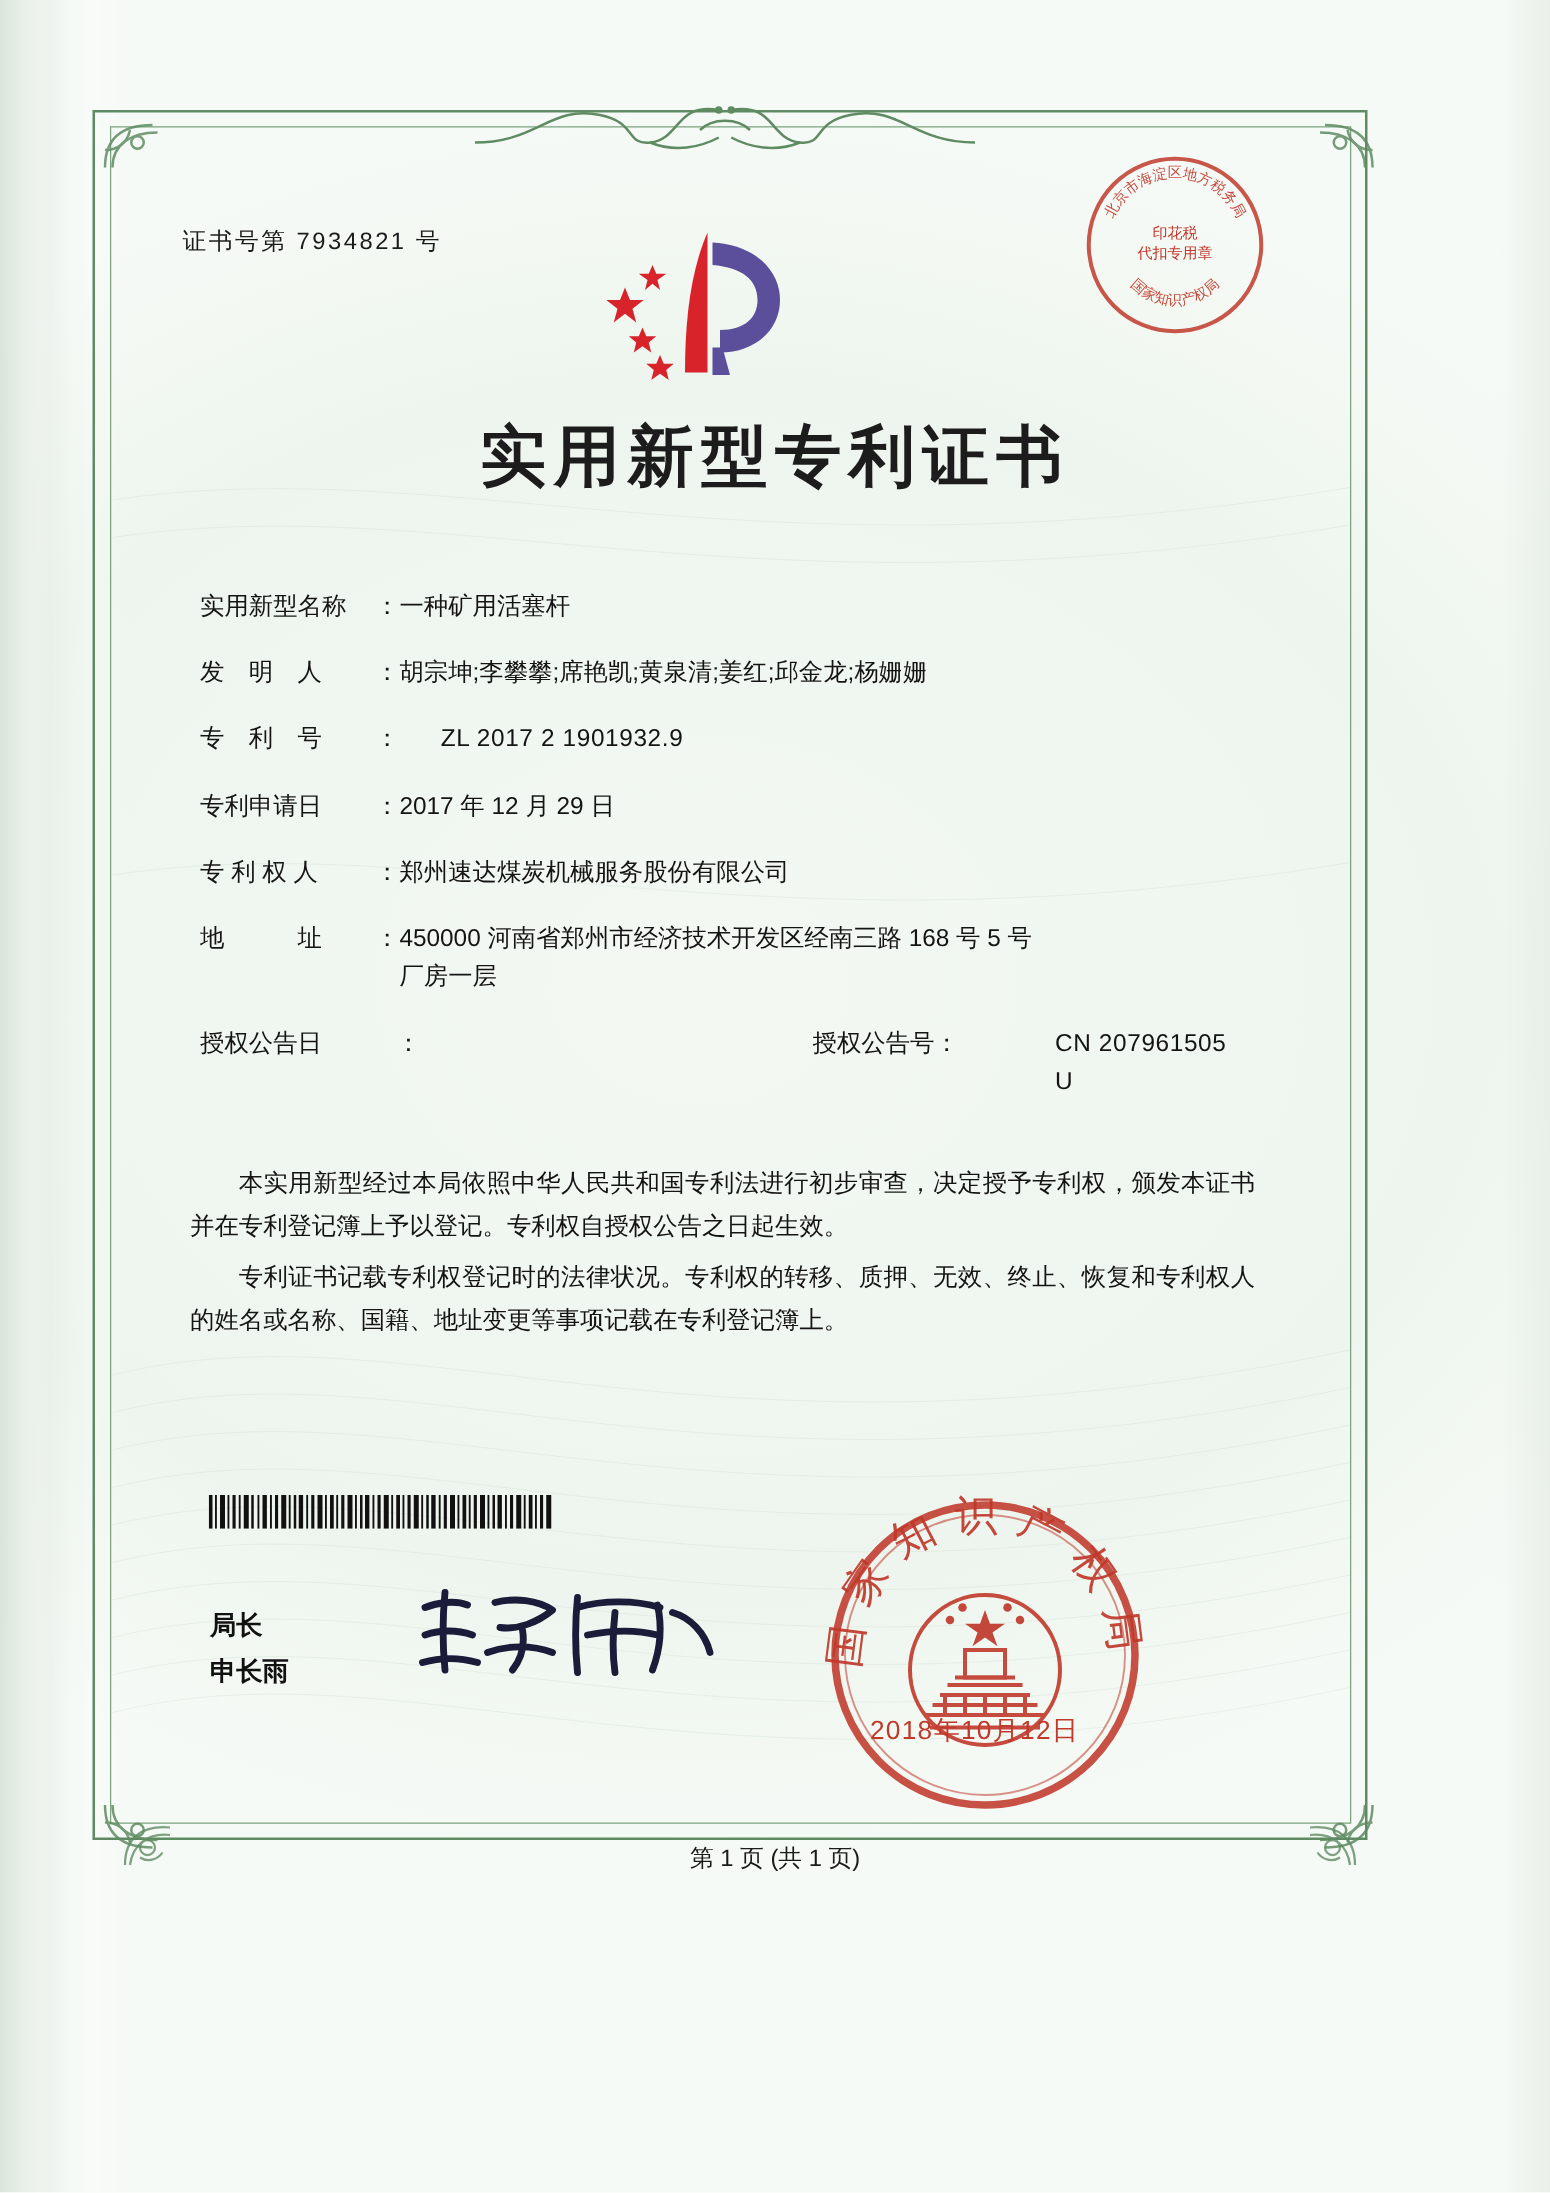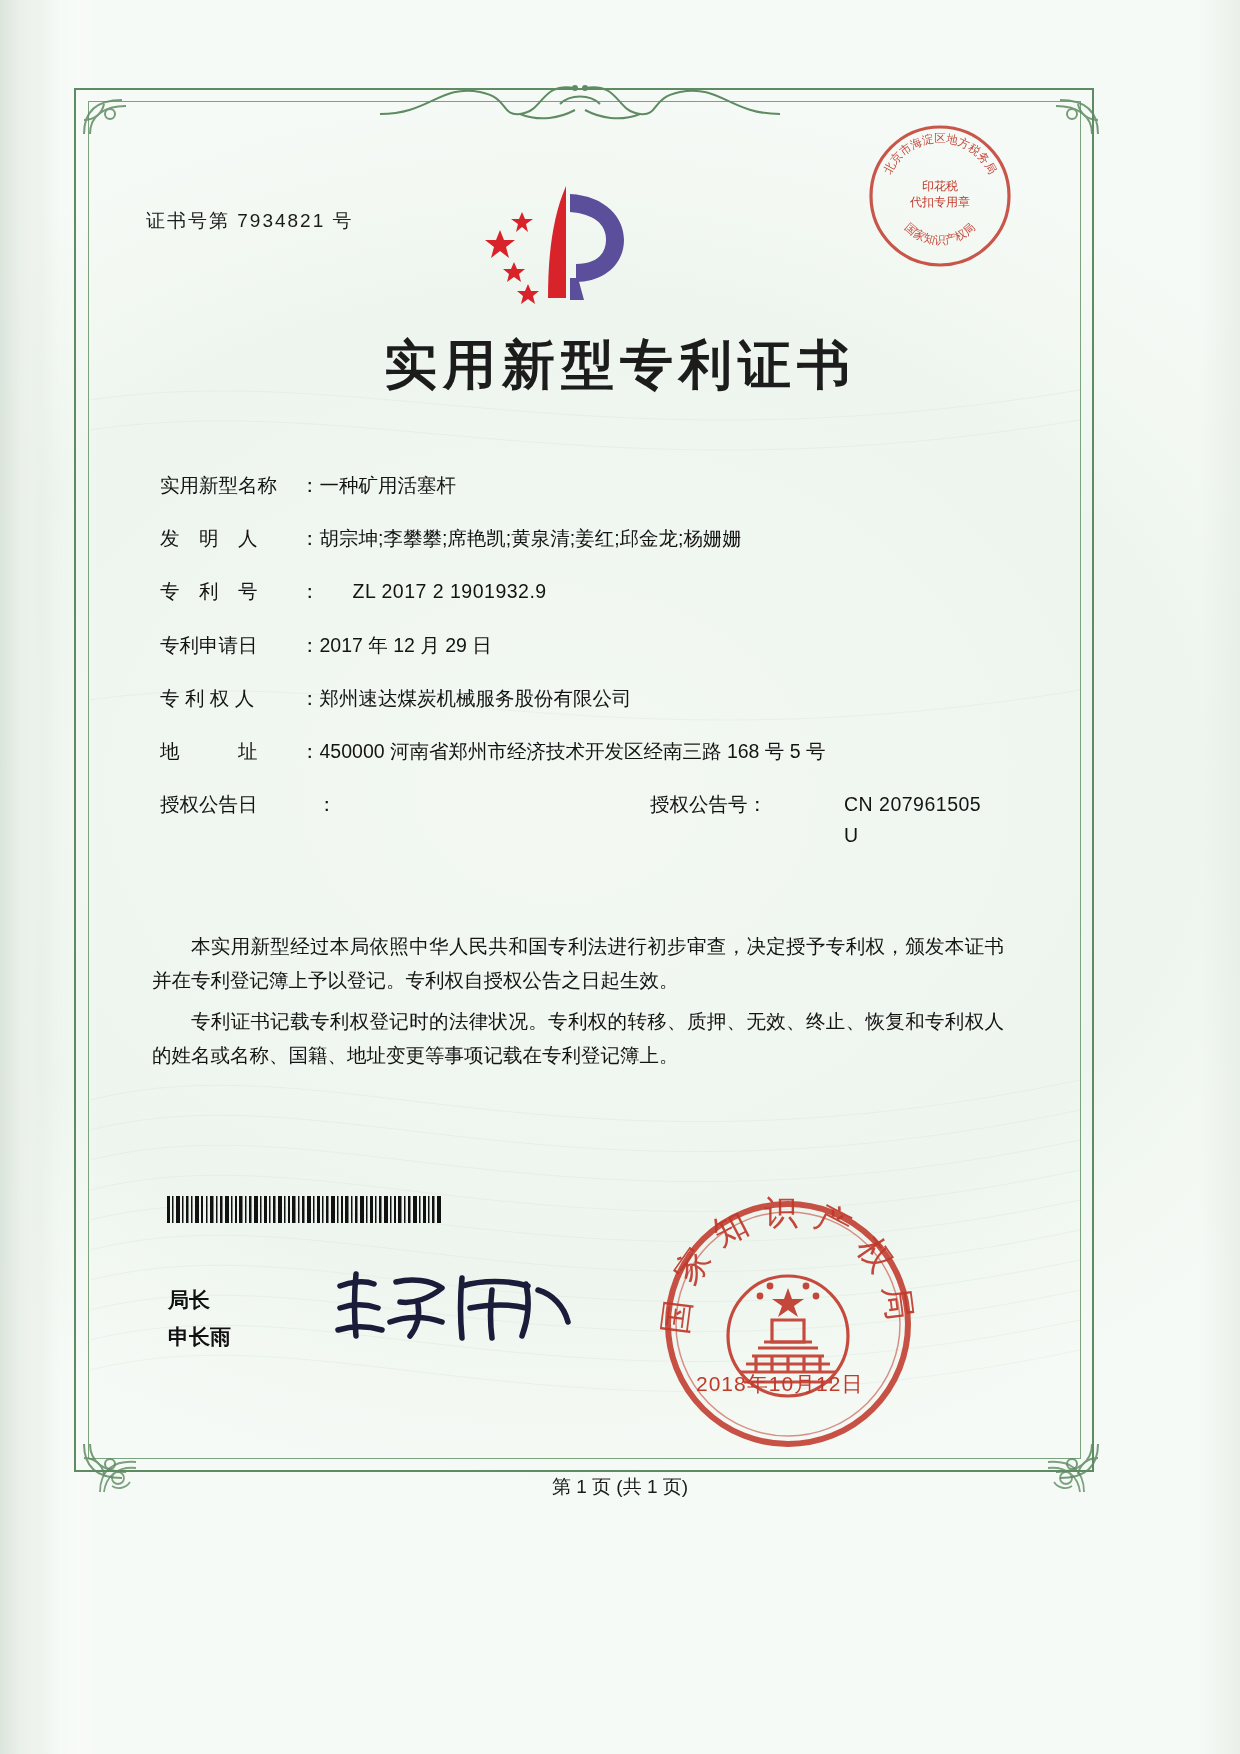--- a/index.html
+++ b/index.html
@@ -98,21 +98,20 @@
 
   
   .cert-no {
     position: absolute;
     left: 146px;
     top: 180px;
     font-size: 19px;
     color: #1b1b1b;
     letter-spacing: 2px;
     font-family: "Liberation Sans", sans-serif;
-    margin-top: 28px;
   }
 
   .logo {
     position: absolute;
     left: 478px;
     top: 178px;
     width: 190px;
     height: 130px;
   }
 
@@ -421,20 +420,21 @@
       <span class="f-label">专 利 权 人</span>
       <span class="f-colon">：</span>
       <span class="f-value">郑州速达煤炭机械服务股份有限公司</span>
     </div>
 
     <div class="f-row">
       <span class="f-label">地　　　址</span>
       <span class="f-colon">：</span>
       <span class="f-value">
         <span>450000 河南省郑州市经济技术开发区经南三路 168 号 5 号</span>
+        <span class="line2">厂房一层</span>
       </span>
     </div>
 
     <div class="row-inline">
       <span class="inline-left">
         <span class="f-label">授权公告日</span>
         <span class="f-colon">：</span>
       </span>
       <span class="inline-right">
         <span class="ir-label">授权公告号：</span>

